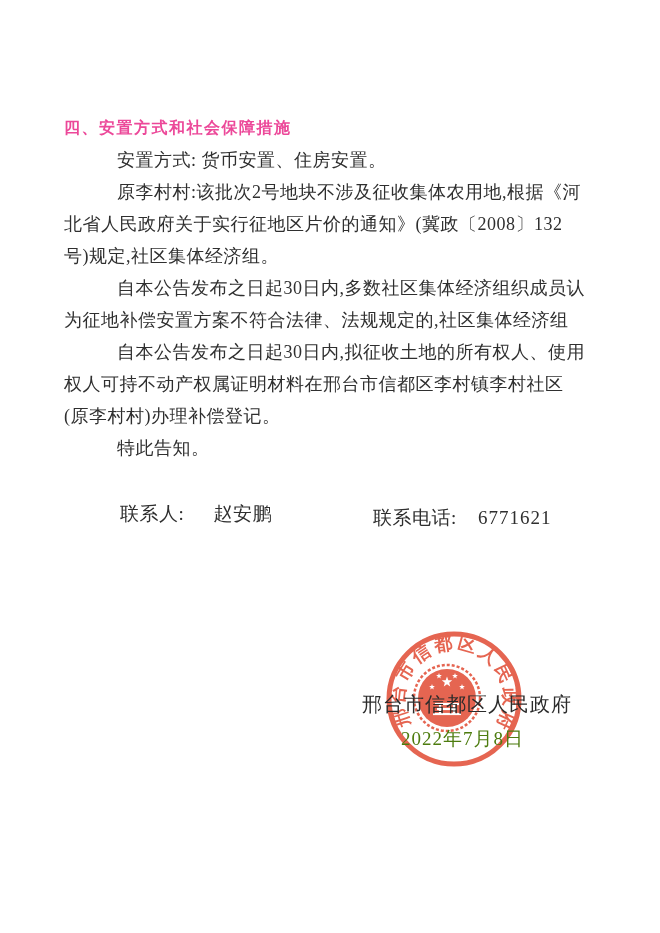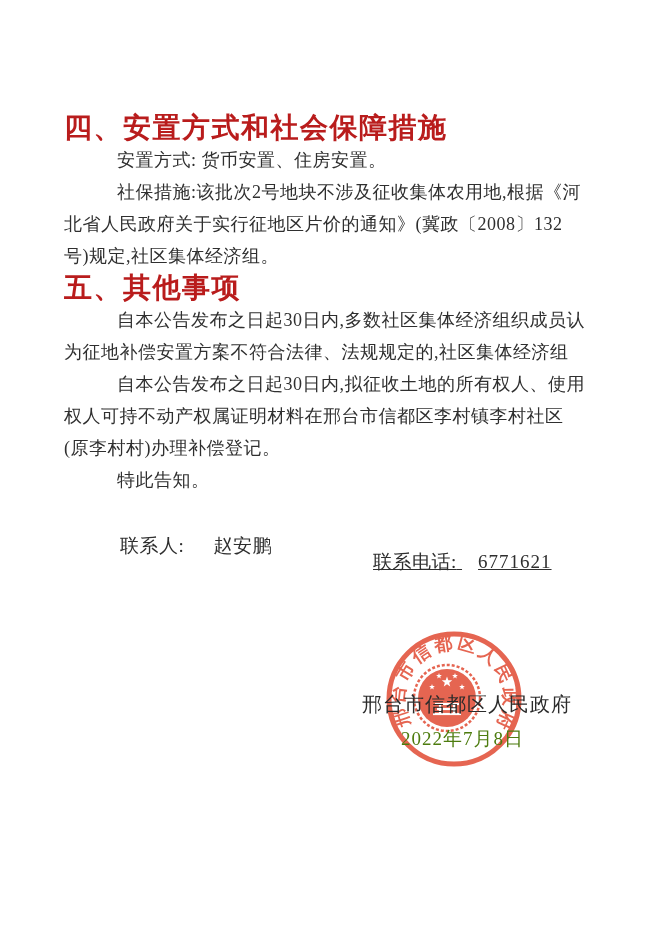--- a/index.html
+++ b/index.html
@@ -22,48 +22,47 @@
   .line {
     line-height: 32px;
     font-size: 18px;
     letter-spacing: 0.5px;
     white-space: nowrap;
     color: #2f2f2f;
   }
   .line.heading {
     font-family: "Liberation Sans", "DejaVu Sans", sans-serif;
     font-weight: 700;
-    font-size: 28px;
+    font-size: 16px;
     letter-spacing: 1.5px;
-    color: #b91c1c;
+    color: #ec4899;
   }
   .line.indent { text-indent: 53px; }
   .contact-row {
     position: relative;
     height: 32px;
     margin-top: 34px;
   }
   .contact-person {
     position: absolute;
     left: 56px;
     top: 0;
     font-size: 19px;
     line-height: 32px;
     letter-spacing: 0.5px;
     white-space: nowrap;
   }
   .contact-phone {
     position: absolute;
     left: 309px;
-    top: 16px;
+    top: 4px;
     font-size: 19px;
     line-height: 32px;
     letter-spacing: 0.5px;
     white-space: nowrap;
-    text-decoration: underline;
   }
   .contact-value { margin-left: 24px; }
   .phone-value { margin-left: 16px; letter-spacing: 1px; }
   .seal {
     position: absolute;
     left: 379px;
     top: 624px;
     width: 150px;
     height: 150px;
     z-index: 1;
@@ -99,24 +98,23 @@
   }
 </style>
 </head>
 <body>
 
 <div class="page">
 
   <div class="content">
     <div class="line heading">四、安置方式和社会保障措施</div>
     <div class="line indent">安置方式: 货币安置、住房安置。</div>
-    <div class="line indent">社保措施:该批次2号地块不涉及征收集体农用地,根据《河</div>
+    <div class="line indent">原李村村:该批次2号地块不涉及征收集体农用地,根据《河</div>
     <div class="line">北省人民政府关于实行征地区片价的通知》(冀政〔2008〕132</div>
     <div class="line">号)规定,社区集体经济组。</div>
-    <div class="line heading">五、其他事项</div>
     <div class="line indent">自本公告发布之日起30日内,多数社区集体经济组织成员认</div>
     <div class="line">为征地补偿安置方案不符合法律、法规规定的,社区集体经济组</div>
     <div class="line indent">自本公告发布之日起30日内,拟征收土地的所有权人、使用</div>
     <div class="line">权人可持不动产权属证明材料在邢台市信都区李村镇李村社区</div>
     <div class="line">(原李村村)办理补偿登记。</div>
     <div class="line indent">特此告知。</div>
 
     <div class="contact-row">
       <span class="contact-person">
         <span>联系人:</span>

